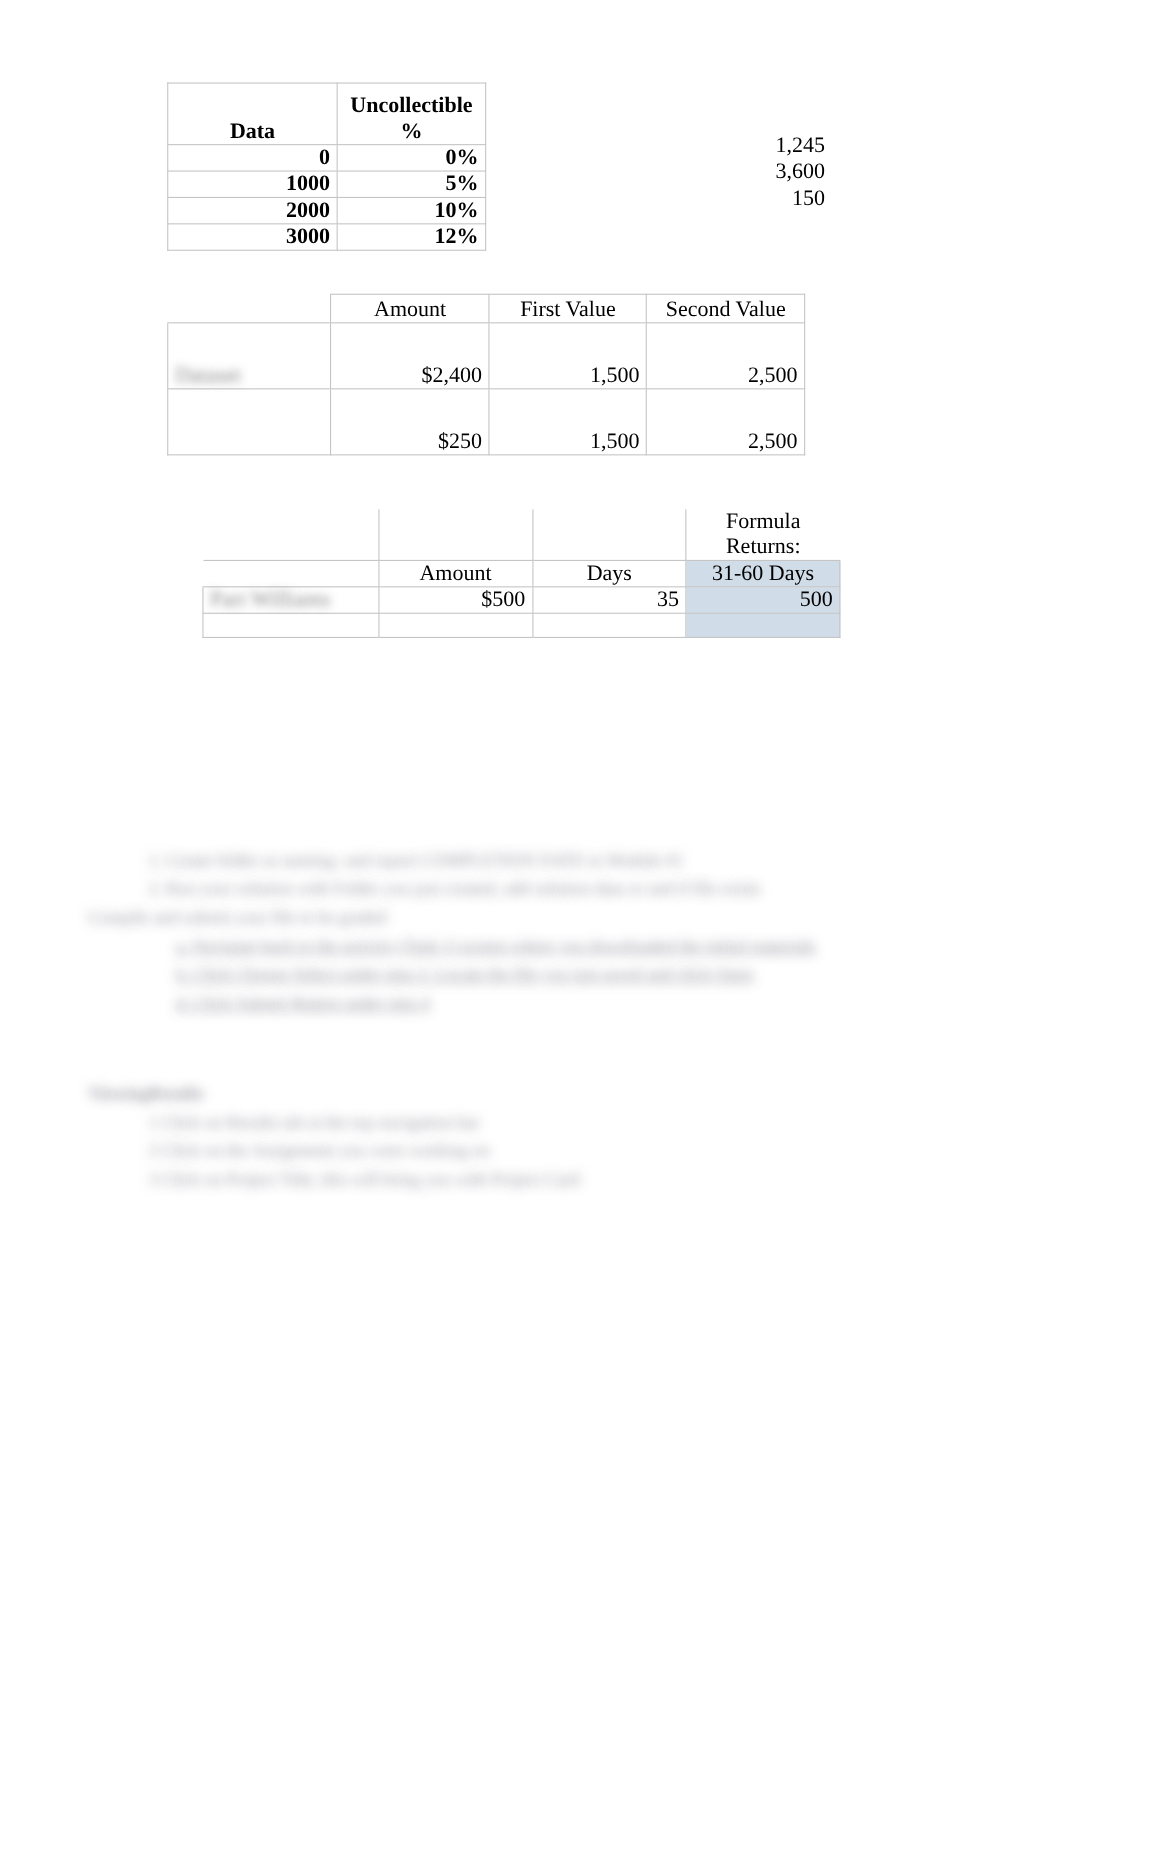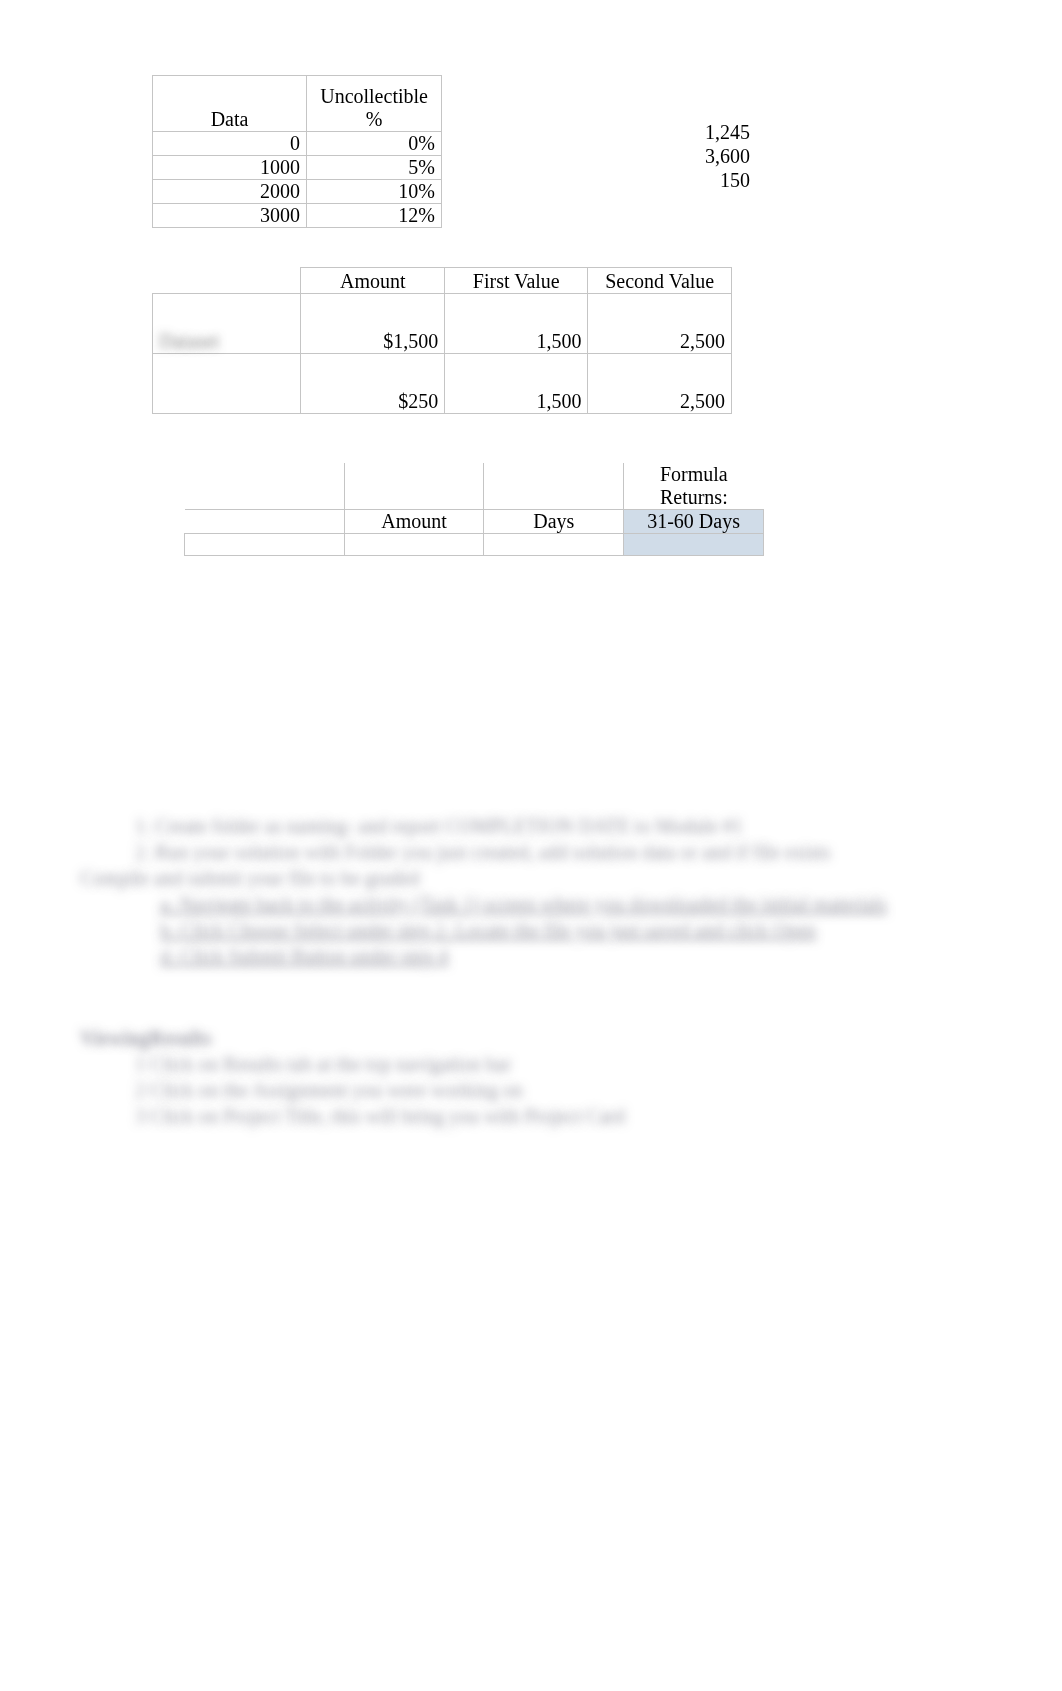--- a/index.html
+++ b/index.html
@@ -23,21 +23,21 @@
       left: 152px;
       top: 75px;
       width: 290px;
       border-collapse: collapse;
     }
     .table1-wrap td, .table1-wrap th {
       border: 1px solid #c5c5c5;
       height: 22px;
       padding: 0 6px;
       text-align: right;
-      font-weight: normal;
+      font-weight: bold;
       vertical-align: bottom;
     }
     .table1-wrap .tall {
       height: 56px;
     }
     .table1-wrap th {
       text-align: center;
     }
     .table1-wrap .col-a { width: 155px; }
     .table1-wrap .col-b { width: 135px; }
@@ -123,25 +123,25 @@
       border-left: none;
     }
     .highlight {
       background: #d0dce8;
     }
 
     
     .blurred-section {
       position: absolute;
       left: 80px;
-      top: 813px;
+      top: 770px;
       width: 880px;
       color: transparent;
       text-shadow: 0 0 10px rgba(70,70,90,0.55);
-      font-size: 20px;
+      font-size: 16px;
       line-height: 26px;
     }
     .blurred-section .indent1 {
       padding-left: 55px;
     }
     .blurred-section .indent2 {
       padding-left: 80px;
       text-decoration: underline;
     }
     .blurred-section .heading-blur {
@@ -187,21 +187,21 @@
 <table class="table2-wrap">
   <tbody>
       <tr>
     <th class="col2-a empty-head"></th>
     <th class="col2-b">Amount</th>
     <th class="col2-c">First Value</th>
     <th class="col2-d">Second Value</th>
   </tr>
   <tr class="tall-row">
     <td class="blur-label">Dataset</td>
-    <td>$1,500</td>
+    <td>$2,400</td>
     <td>1,500</td>
     <td>2,500</td>
   </tr>
   <tr class="tall-row">
     <td class="blur-label"></td>
     <td>$250</td>
     <td>1,500</td>
     <td>2,500</td>
   </tr>
 </tbody>
@@ -215,20 +215,26 @@
     <td class="col3-c noborder-tl"></td>
     <td class="col3-d top-label">Formula Returns:</td>
   </tr>
   <tr>
     <th class="noborder-tl"></th>
     <th>Amount</th>
     <th>Days</th>
     <th class="highlight">31-60 Days</th>
   </tr>
   <tr>
+    <td class="blur-label">Part Williams</td>
+    <td>$500</td>
+    <td>35</td>
+    <td class="highlight">500</td>
+  </tr>
+  <tr>
     <td class="blur-label"></td>
     <td></td>
     <td></td>
     <td class="highlight"></td>
   </tr>
 </tbody>
   </table>
 
 <div class="blurred-section">
   <div class="indent1">1.  Create folder as naming-  and report COMPLETION DATE to  Module  #1</div>

